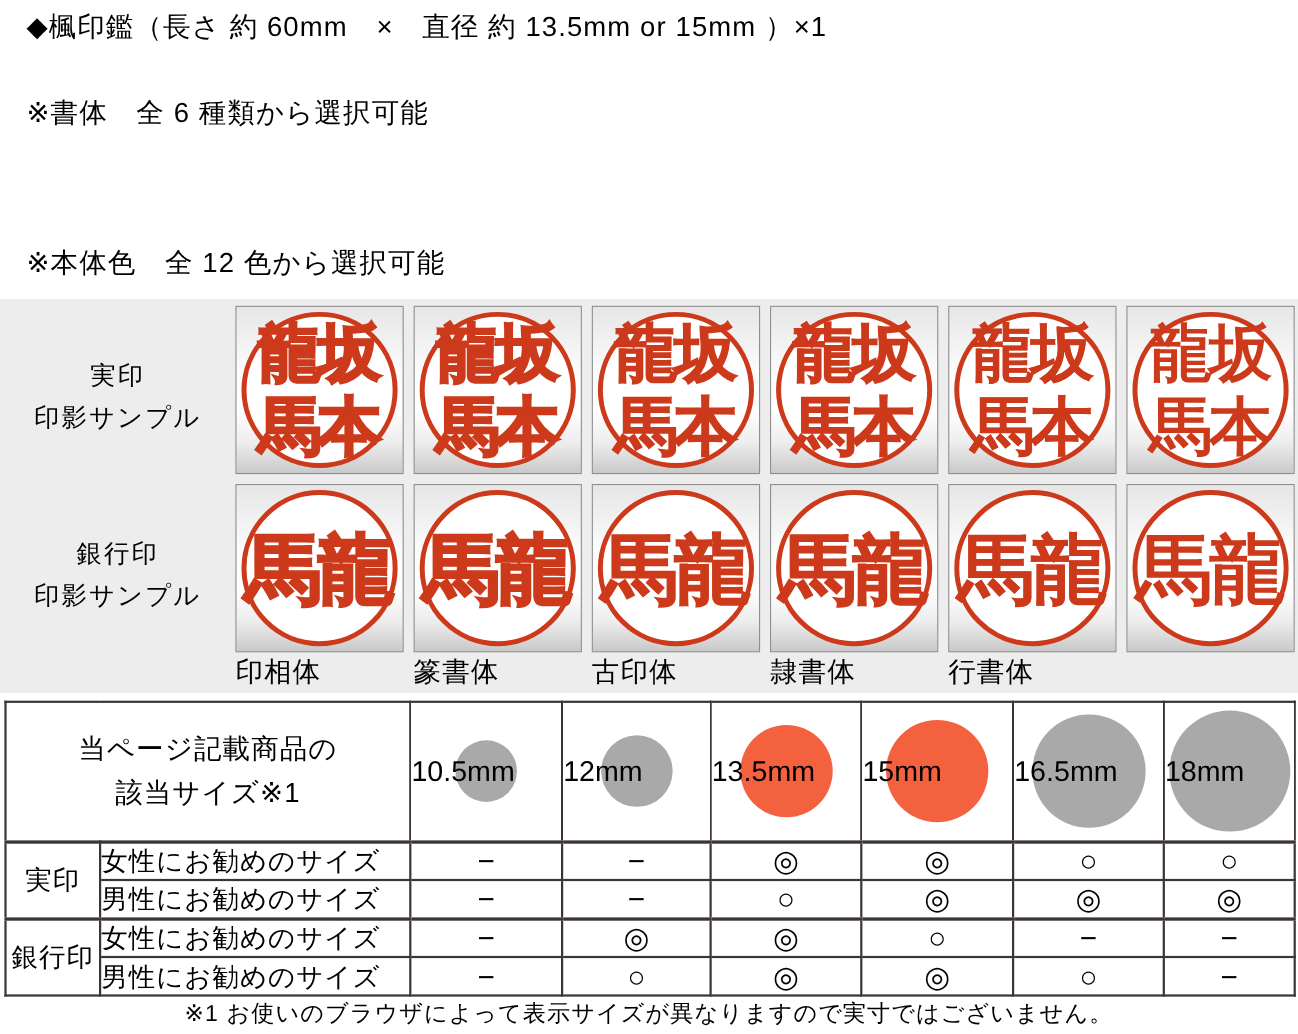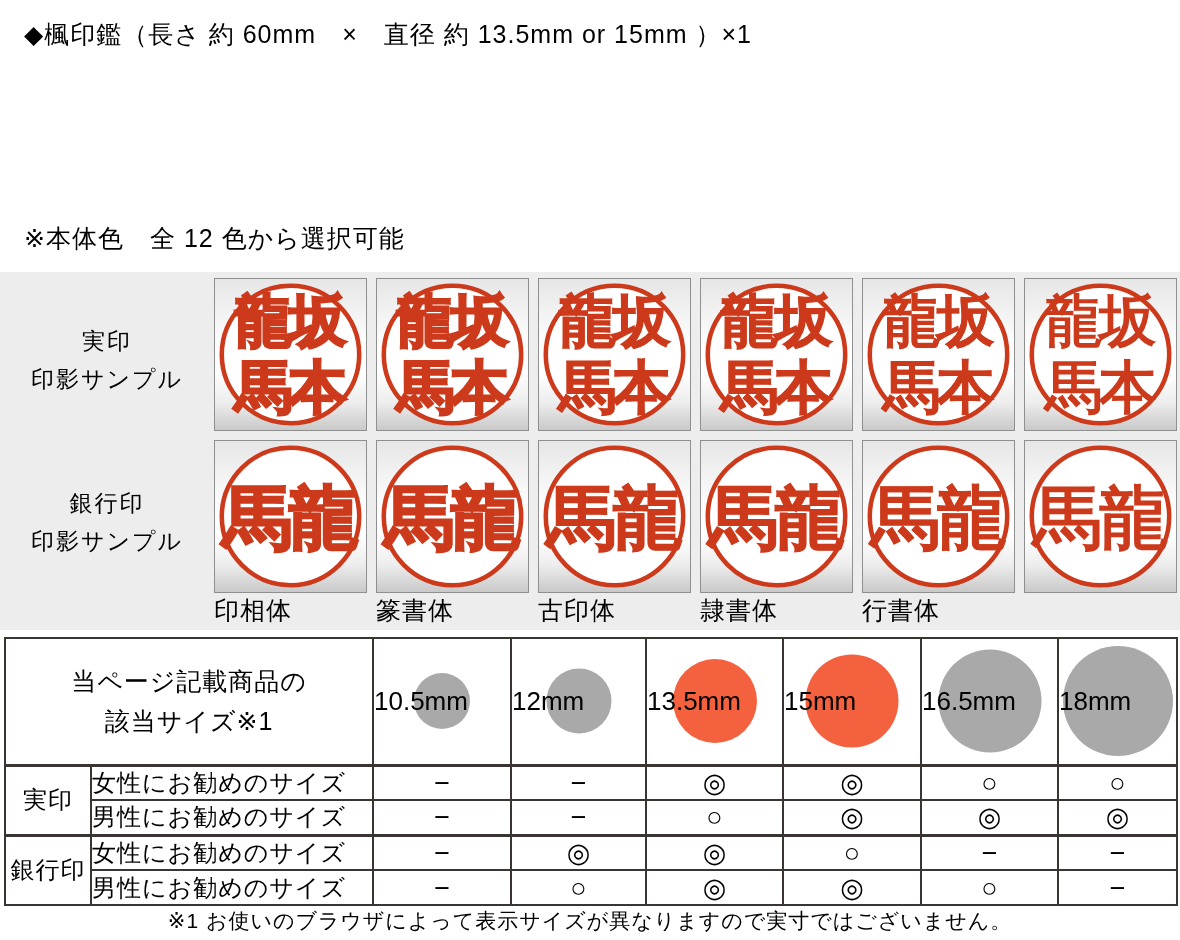--- a/index.html
+++ b/index.html
@@ -2,21 +2,21 @@
 <html style="--seal-red: #cc3a1b; --band-bg: #ededed; --tile-border: #8f8f8f; --table-border: #3a3432;"><head>
 <meta charset="utf-8">
 <style>
   * { margin:0; padding:0; box-sizing:border-box; }
   html,body { background:#fff; }
   body { font-family:"Liberation Sans","DejaVu Sans",sans-serif; color:#000; }
   .page { position:relative; width:1180px; height:940px; background:#fff; overflow:hidden; }
 
   
   .spec-line { position:absolute; left:24px; font-size:25px; letter-spacing:1px; white-space:pre; }
-  .spec-line.l0 { top:18px; }
+  .spec-line.l0 { top:8px; }
   .spec-line.l1 { top:86px; }
   .spec-line.l2 { top:154px; }
   .spec-line.l3 { top:222px; }
 
   
   .band { position:absolute; left:0; top:272px; width:1180px; height:358px; background:var(--band-bg,#ededed); }
   .row-label { position:absolute; left:0; width:214px; text-align:center; font-size:23px; line-height:38px; letter-spacing:2px; }
   .row-label.r0 { top:50px; }
   .row-label.r1 { top:212px; }
   .tiles-row { position:absolute; left:214px; display:flex; gap:9px; }
@@ -56,20 +56,21 @@
   
   .footnote { position:absolute; left:0; top:907px; width:1180px; text-align:center;
               font-size:21px; letter-spacing:1px; }
 </style>
 </head>
 <body>
 
 <div class="page">
 
   <div class="spec-line l0">◆楓印鑑（長さ 約 60mm　×　直径 約 13.5mm or 15mm ）×1</div>
+  <div class="spec-line l1">※書体　全 6 種類から選択可能</div>
   <div class="spec-line l3">※本体色　全 12 色から選択可能</div>
 
   <div class="band">
 
     <div class="row-label r0">
       <div>実印</div>
       <div>印影サンプル</div>
     </div>
     <div class="row-label r1">
       <div>銀行印</div>

